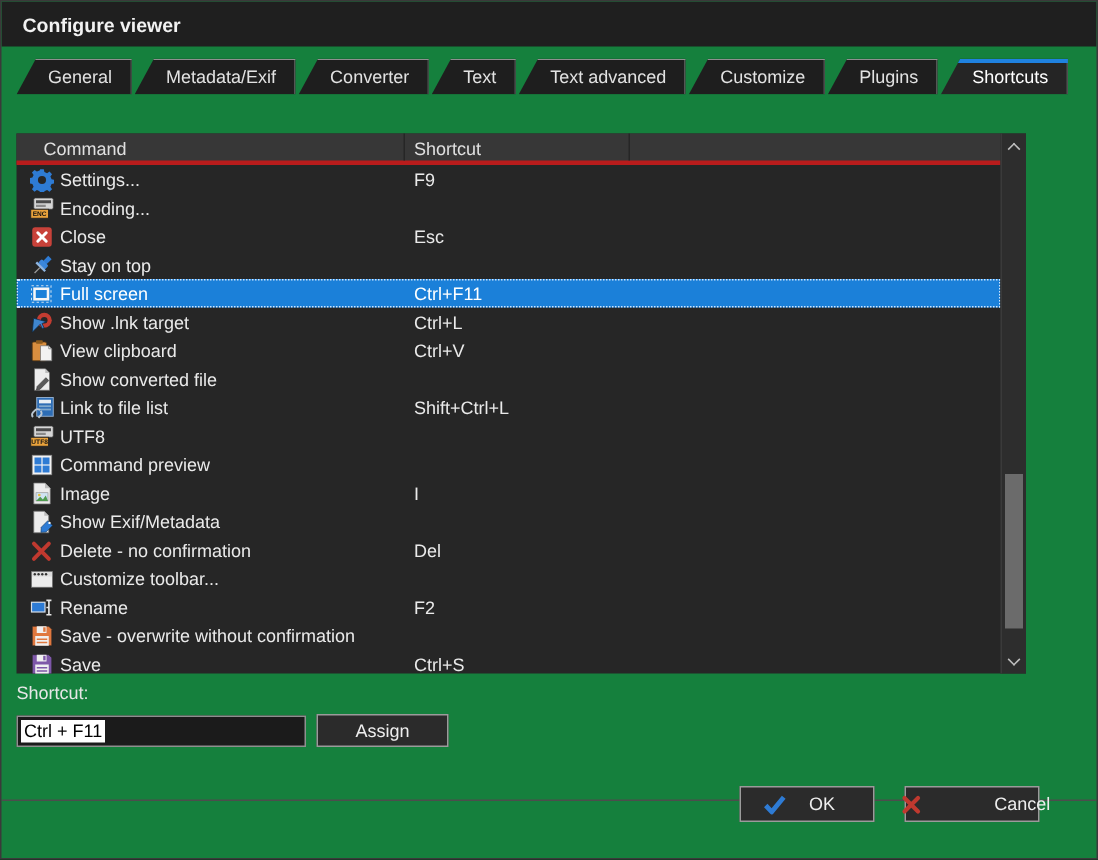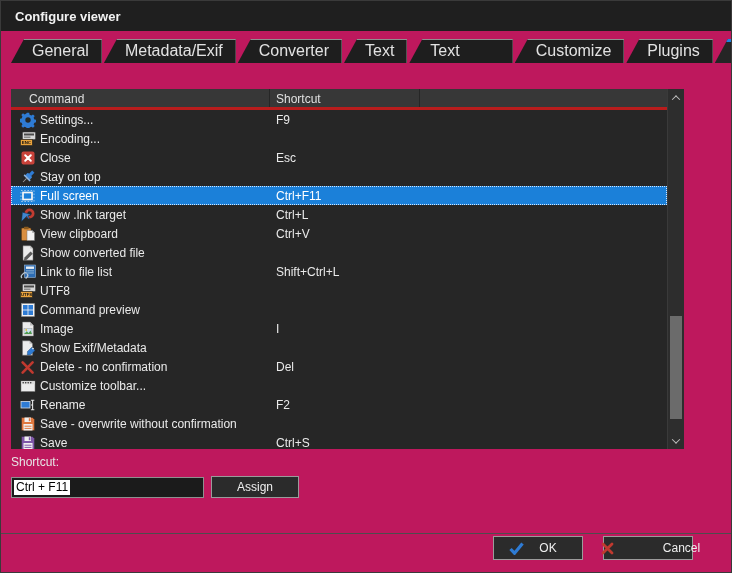--- a/index.html
+++ b/index.html
@@ -1,28 +1,28 @@
 <!DOCTYPE html>
 <html><head>
 <meta charset="utf-8">
 <style>
   html,body{margin:0;padding:0;background:#1a1a1a;}
-  .dialog{position:relative;width:732px;height:573px;background:#be185d;overflow:hidden;
+  .dialog{position:relative;width:732px;height:573px;background:#15803d;overflow:hidden;
           font-family:"Liberation Sans",sans-serif;color:#e6e6e6;box-sizing:border-box;
           border:1px solid #3a3a3a;}
   .dialog *{box-sizing:border-box;}
 
   
   .titlebar{position:absolute;top:0;left:0;right:0;height:30px;background:#1f1f1f;
             display:flex;align-items:center;padding-left:14px;}
   .titlebar .title{font-size:13px;font-weight:bold;color:#f2f2f2;}
 
   
   .tabs{position:absolute;top:38px;left:10px;height:24px;display:flex;}
-  .tab{position:relative;height:24px;line-height:24px;font-size:16px;color:#e2e2e2;
+  .tab{position:relative;height:24px;line-height:24px;font-size:12px;color:#e2e2e2;
        padding:0 13px 0 21px;margin-right:2px;background:#1e1e1e;
        clip-path:polygon(13px 0,100% 0,100% 100%,0 100%);
        box-shadow:inset 0 1px 0 #8f8f8f, inset -1px 0 0 #555;cursor:default;}
   .tab.active{background:#252525;color:#ffffff;
        box-shadow:inset 0 3px 0 #1f82e0, inset -1px 0 0 #555;}
 
   
   .listpanel{position:absolute;left:10px;top:88px;width:673px;height:360px;background:#262626;}
   .listheader{position:absolute;top:0;left:0;right:17px;height:21px;background:#373737;
               border-bottom:3px solid #b91c1c;font-size:12px;color:#e0e0e0;}
@@ -56,21 +56,21 @@
   .shortcut-input{position:absolute;left:10px;top:476px;width:193px;height:21px;background:#1b1b1b;
                   border:1px solid #8f8f8f;display:flex;align-items:center;padding-left:2px;
                   font-size:12px;cursor:text;}
   .shortcut-input .selected-text{background:#ffffff;color:#000000;padding:0 2px;line-height:15px;}
   .btn{background:#2b2b2b;border:1px solid #9b9b9b;color:#eeeeee;font-size:12px;
        display:flex;align-items:center;justify-content:center;cursor:default;}
   .assign-btn{position:absolute;left:210px;top:475px;width:88px;height:22px;}
 
   
   .footer-divider{position:absolute;left:0;right:0;top:532px;height:1px;background:#4d4d4d;}
-  .footer-btn{position:absolute;top:535px;width:90px;height:24px;display:flex;align-items:center;}
+  .footer-btn{position:absolute;top:523px;width:90px;height:24px;display:flex;align-items:center;}
   .footer-btn .bicon{flex:none;margin-left:15px;width:15px;height:13px;}
   .footer-btn .blabel{flex:1;text-align:center;margin-right:10px;}
   .ok-btn{left:492px;} .cancel-btn{left:602px;gap:47px;}
 </style>
 </head>
 <body>
 
 <div class="dialog">
 
   <div class="titlebar">

